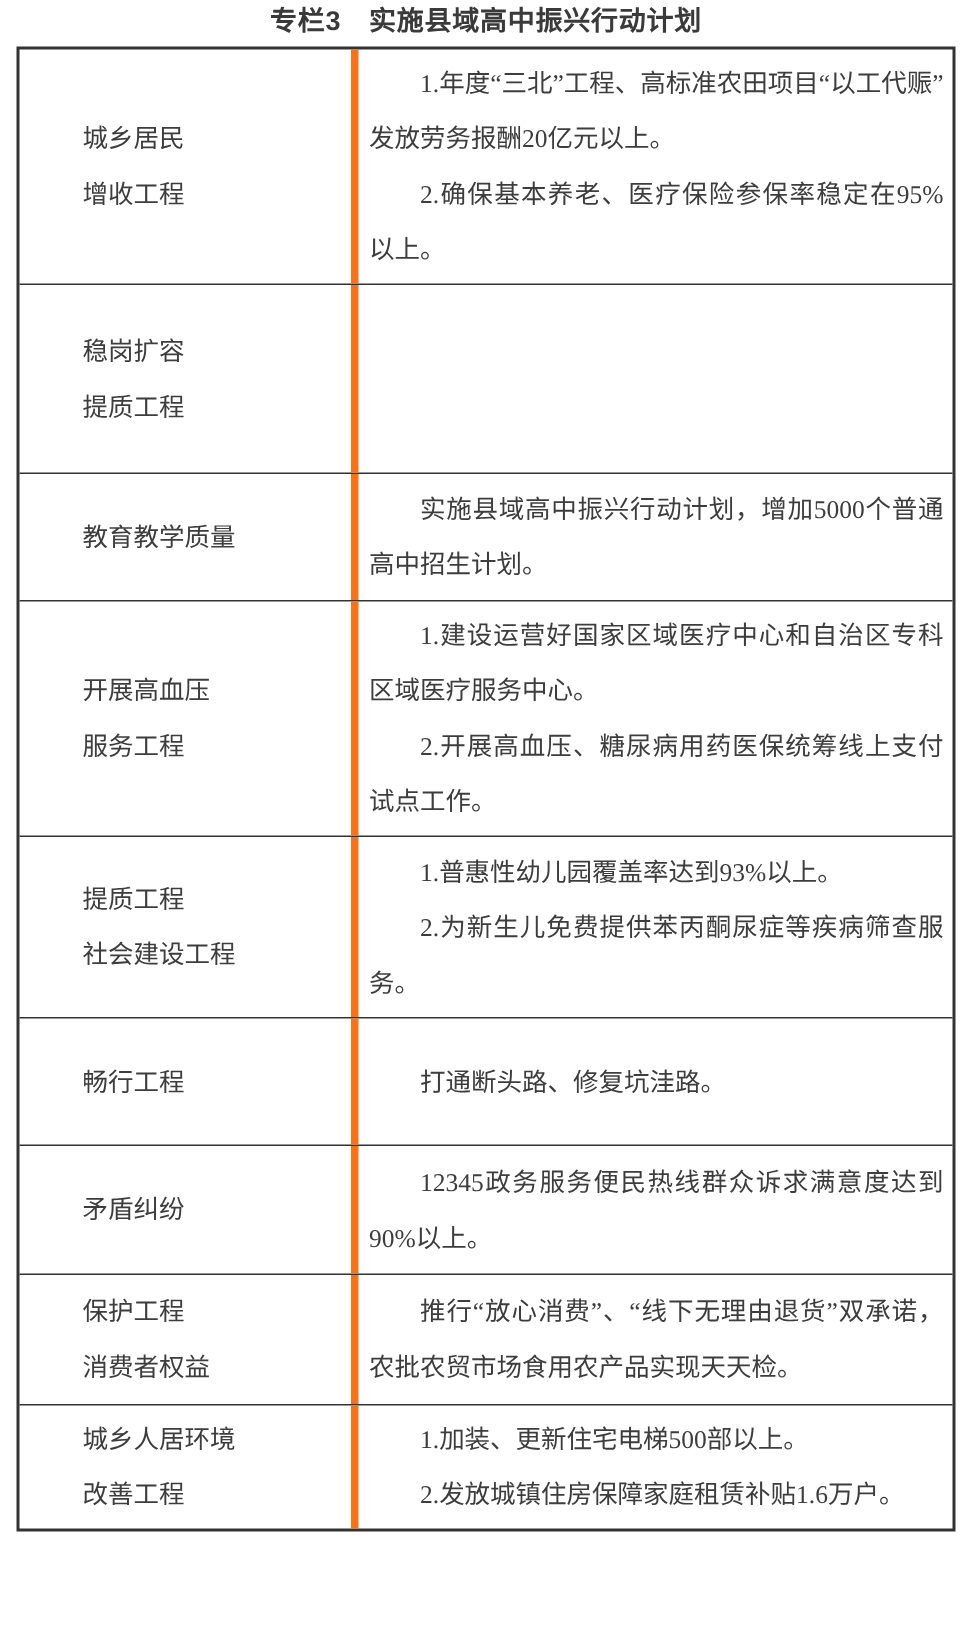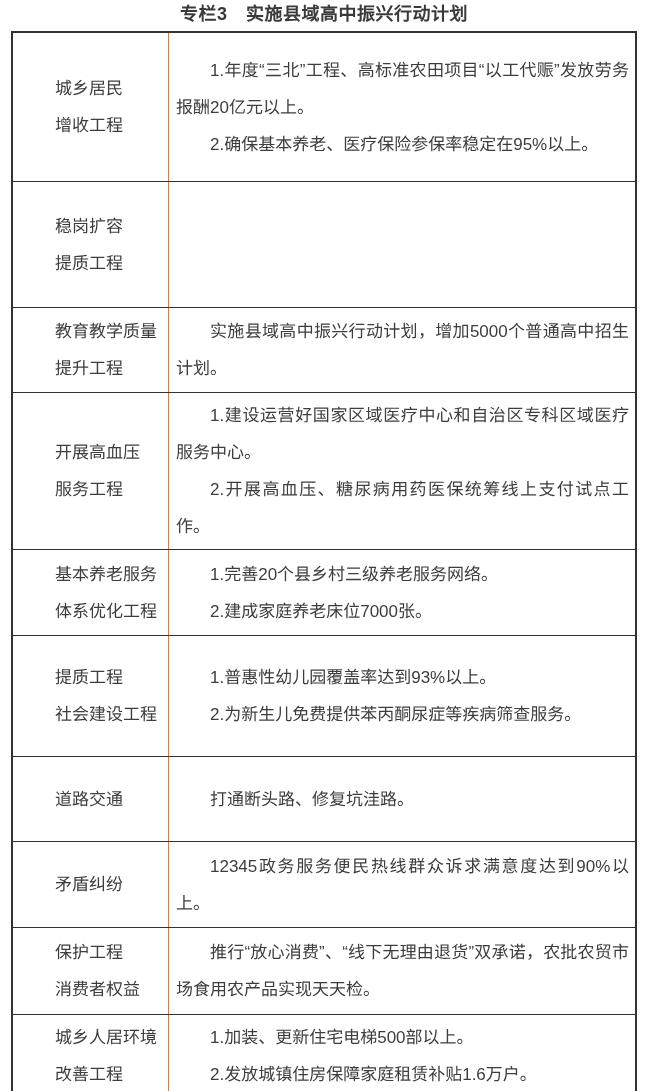--- a/index.html
+++ b/index.html
@@ -34,31 +34,31 @@
   .row + .row { border-top: 1px solid #333333; }
   .cell {
     box-sizing: border-box;
     display: flex;
     flex-direction: column;
     justify-content: center;
     font-size: 17px;
     line-height: 37px;
   }
   .name-cell {
-    width: 156px;
+    width: 226px;
     flex-shrink: 0;
-    border-right: 1px solid #f97316;
+    border-right: 5px solid #f97316;
     padding: 4px 6px 4px 42px;
   }
   .task-cell {
     flex: 1;
     padding: 4px 6px 4px 7px;
     text-align: justify;
   }
-  .para { text-indent: 2em; }
+  .para { text-indent: 2em; font-family: Liberation Serif, serif; }
 </style>
 </head>
 <body>
 
 <div class="page">
 
   <div class="title">专栏3　实施县域高中振兴行动计划</div>
 
   <div class="table">
 
@@ -76,63 +76,52 @@
     <div class="row" style="min-height:125px">
       <div class="cell name-cell">
         <div>稳岗扩容</div>
         <div>提质工程</div>
       </div>
     </div>
 
     <div class="row" style="min-height:84px">
       <div class="cell name-cell">
         <div>教育教学质量</div>
-        <div>提升工程</div>
       </div>
       <div class="cell task-cell">
         <div class="para">实施县域高中振兴行动计划，增加5000个普通高中招生计划。</div>
       </div>
     </div>
 
     <div class="row" style="min-height:156px">
       <div class="cell name-cell">
         <div>开展高血压</div>
         <div>服务工程</div>
       </div>
       <div class="cell task-cell">
         <div class="para">1.建设运营好国家区域医疗中心和自治区专科区域医疗服务中心。</div>
         <div class="para">2.开展高血压、糖尿病用药医保统筹线上支付试点工作。</div>
       </div>
     </div>
 
-    <div class="row" style="min-height:85px">
-      <div class="cell name-cell">
-        <div>基本养老服务</div>
-        <div>体系优化工程</div>
-      </div>
-      <div class="cell task-cell">
-        <div class="para">1.完善20个县乡村三级养老服务网络。</div>
-        <div class="para">2.建成家庭养老床位7000张。</div>
-      </div>
-    </div>
 
     <div class="row" style="min-height:120px">
       <div class="cell name-cell">
         <div>提质工程</div>
         <div>社会建设工程</div>
       </div>
       <div class="cell task-cell">
         <div class="para">1.普惠性幼儿园覆盖率达到93%以上。</div>
         <div class="para">2.为新生儿免费提供苯丙酮尿症等疾病筛查服务。</div>
       </div>
     </div>
 
     <div class="row" style="min-height:84px">
       <div class="cell name-cell">
-        <div>道路交通</div>
+        <div>畅行工程</div>
       </div>
       <div class="cell task-cell">
         <div class="para">打通断头路、修复坑洼路。</div>
       </div>
     </div>
 
     <div class="row" style="min-height:85px">
       <div class="cell name-cell">
         <div>矛盾纠纷</div>
       </div>

